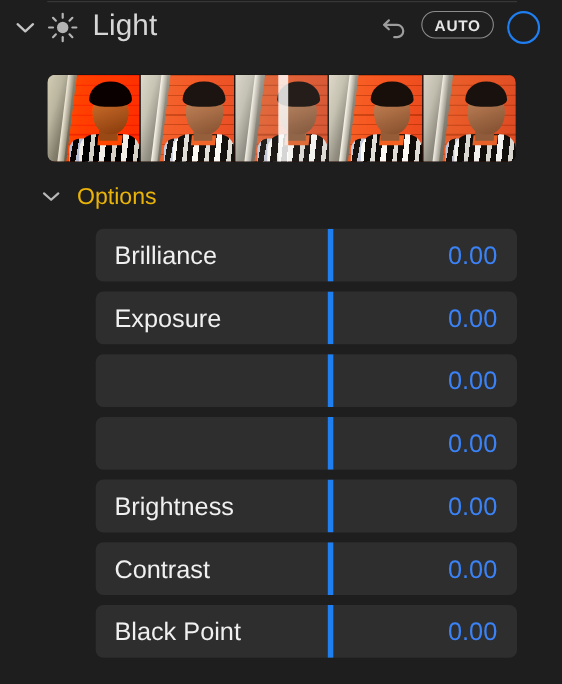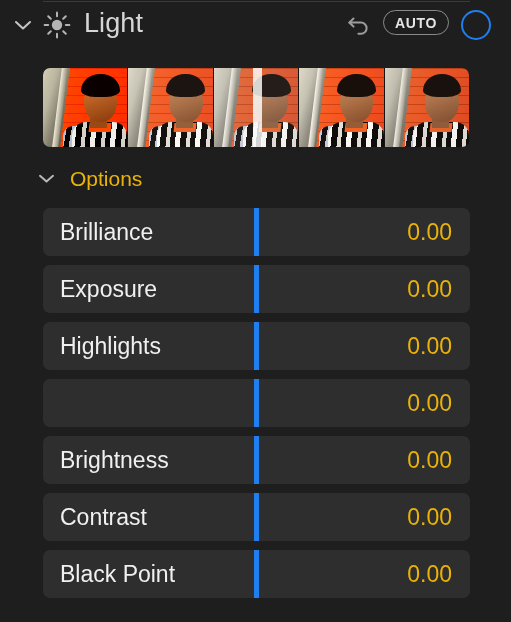--- a/index.html
+++ b/index.html
@@ -283,20 +283,21 @@
   }
   .slider-row {
     position: relative;
     height: 48px;
     margin-bottom: 9px;
     background: #2e2e2e;
     border-radius: 7px;
     display: flex;
     align-items: center;
     overflow: hidden;
+    margin-left: 44px;
   }
   .slider-row:last-child { margin-bottom: 0; }
   .slider-label {
     margin-left: 17px;
     font-size: 23px;
     color: #f0f0f0;
     line-height: 1;
     white-space: nowrap;
     z-index: 2;
   }
@@ -306,21 +307,21 @@
     top: 0;
     width: 5px;
     height: 48px;
     background: #1f7ef0;
     z-index: 3;
   }
   .slider-value {
     position: absolute;
     right: 18px;
     font-size: 23px;
-    color: #eab308;
+    color: #3b82f6;
     line-height: 1;
     z-index: 2;
   }
 </style>
 </head>
 <body>
 
 <div id="app">
 
   <div class="top-divider"></div>
@@ -458,21 +459,20 @@
       <span class="slider-value">0.00</span>
     </div>
 
     <div class="slider-row">
       <span class="slider-label">Exposure</span>
       <span class="slider-knob" style="left: 211px;"></span>
       <span class="slider-value">0.00</span>
     </div>
 
     <div class="slider-row">
-      <span class="slider-label">Highlights</span>
       <span class="slider-knob" style="left: 211px;"></span>
       <span class="slider-value">0.00</span>
     </div>
 
     <div class="slider-row">
       <span class="slider-knob" style="left: 211px;"></span>
       <span class="slider-value">0.00</span>
     </div>
 
     <div class="slider-row">

